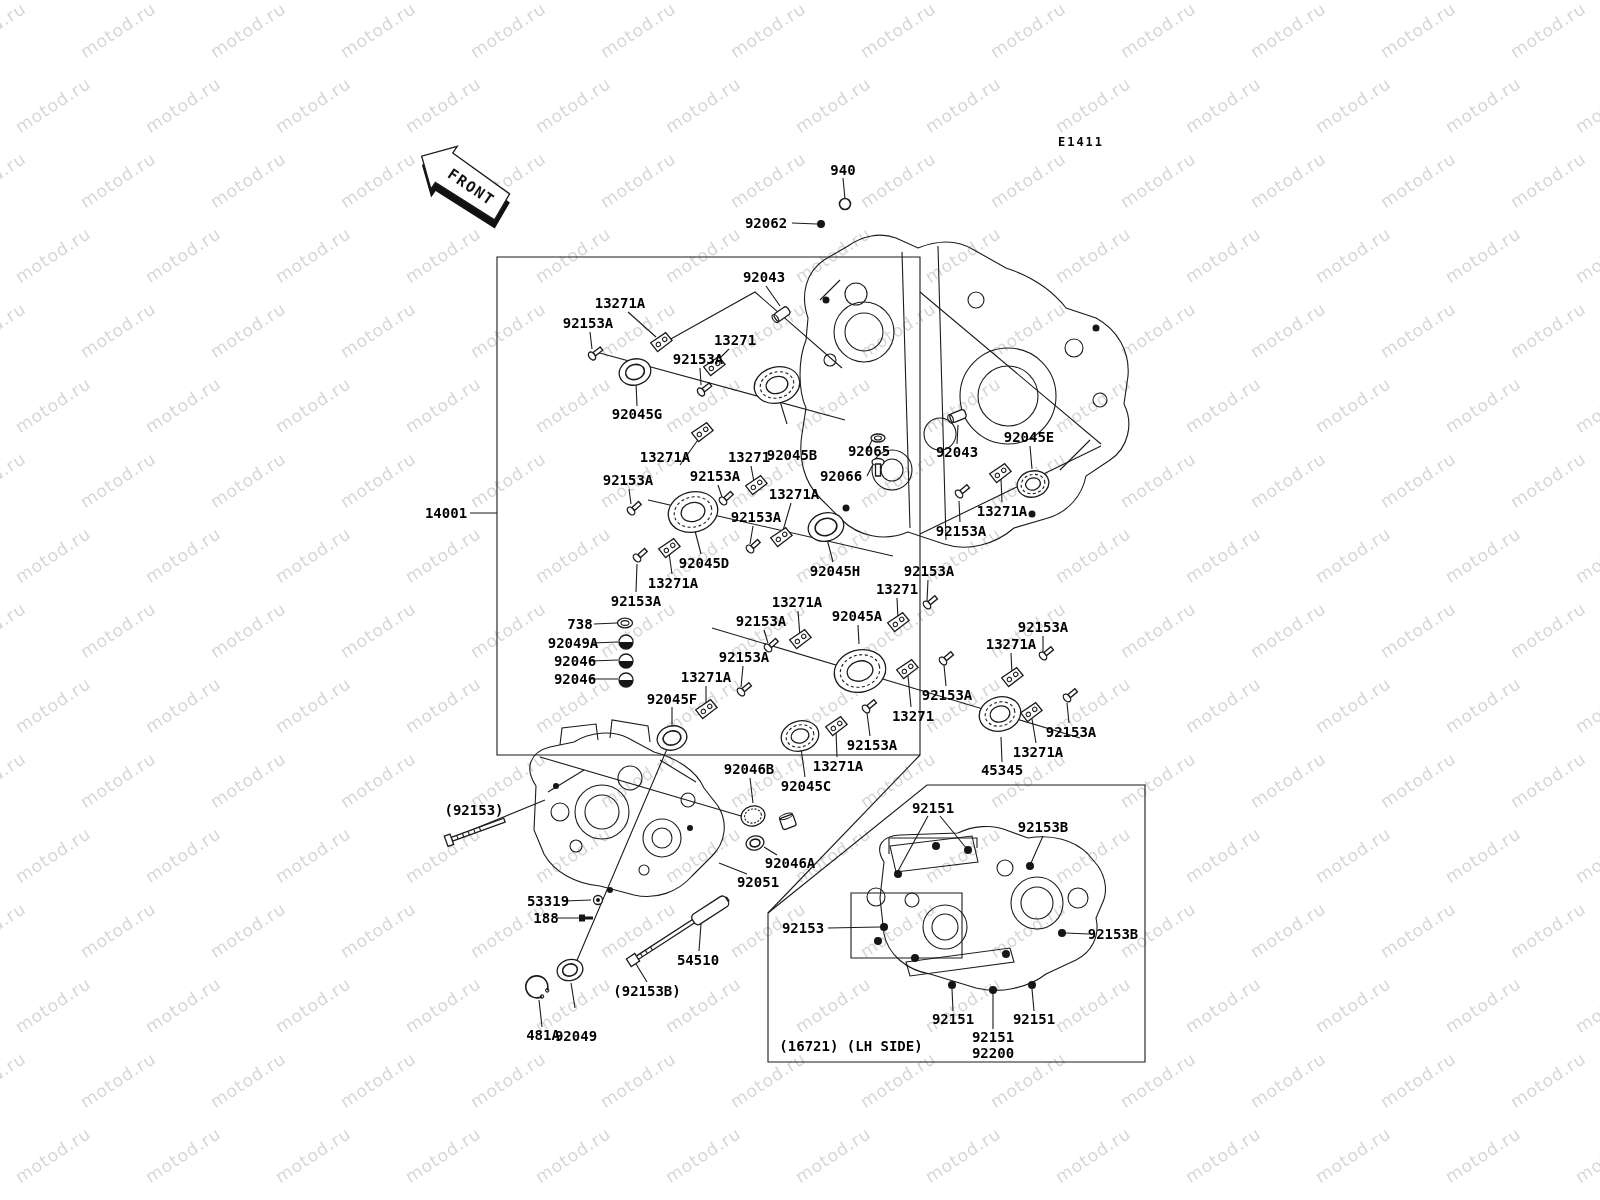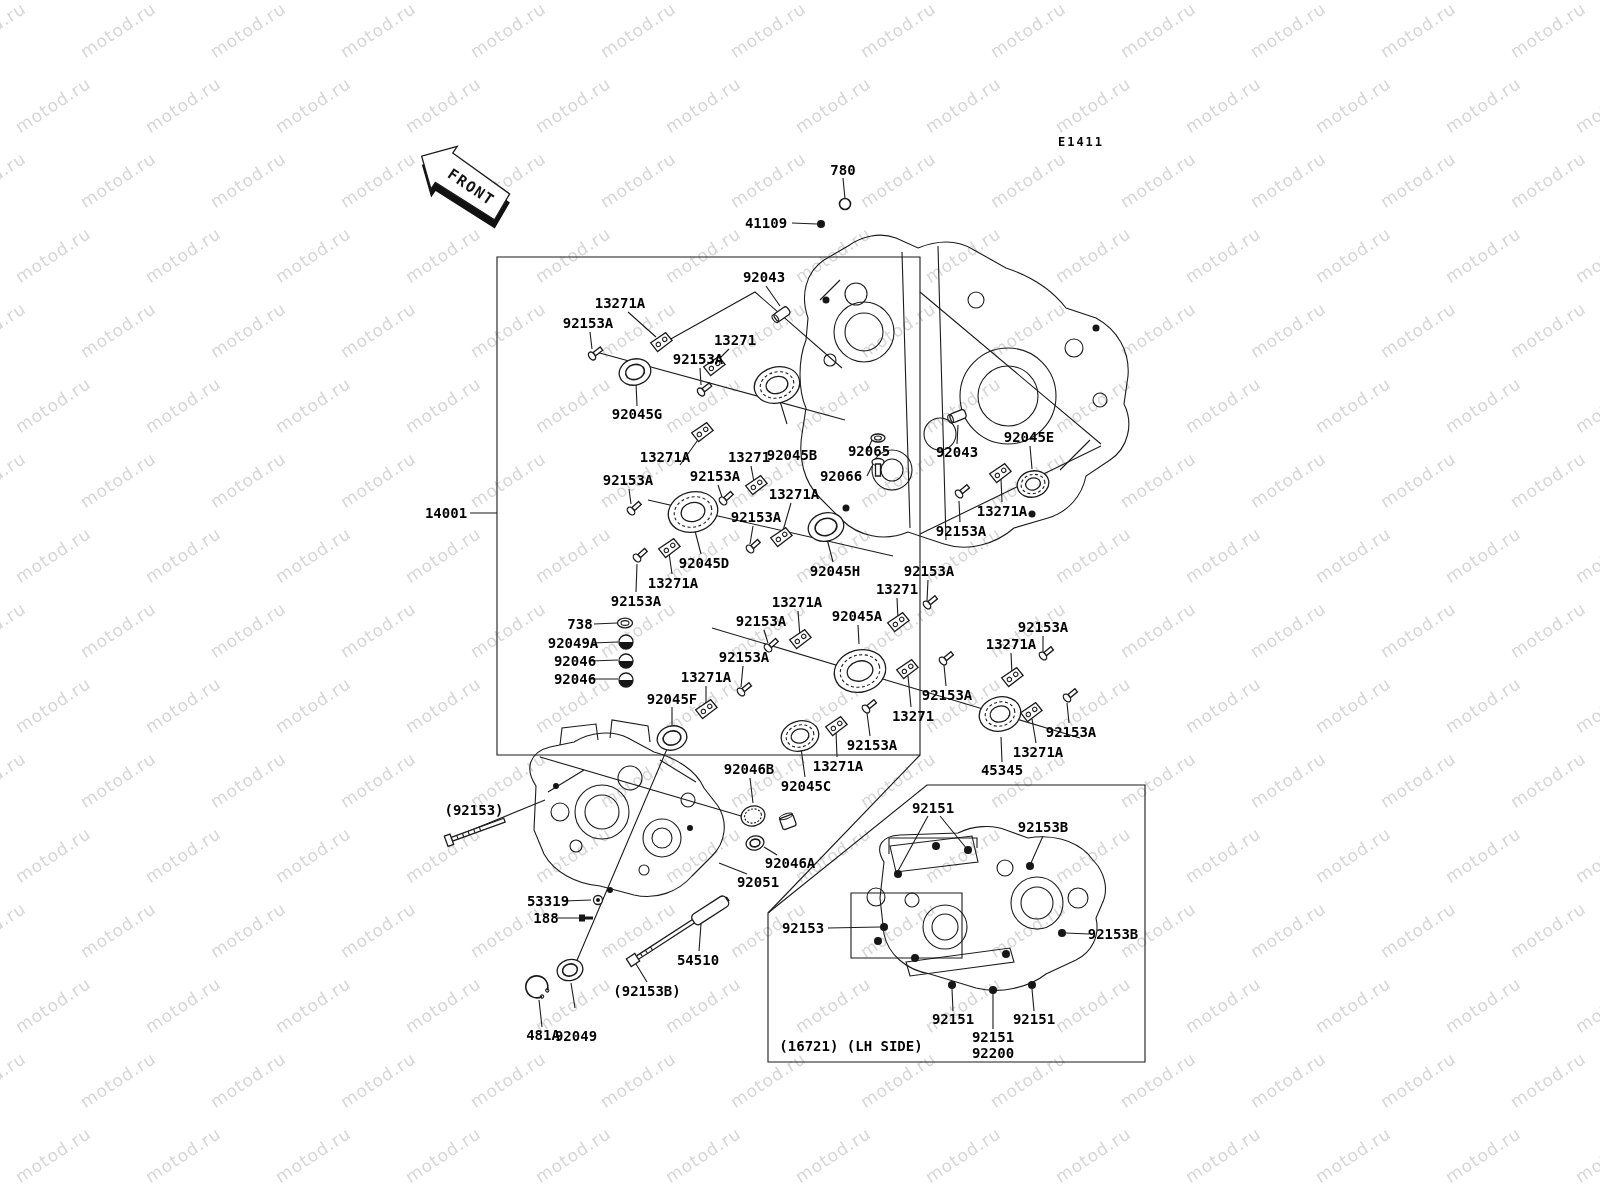--- a/index.html
+++ b/index.html
@@ -594,22 +594,22 @@
           <path class="wh" d="M-9,-5 L9,-7 L11,3 L-7,6 Z"></path>
           <circle class="ln" cx="-3" cy="0" r="2.2"></circle>
           <circle class="ln" cx="5" cy="-1.5" r="2.2"></circle>
         </g>
 
     </g>
   </svg>
 
   <div id="labels">
       <div class="lbl code" style="left: 1081px; top: 142px;">E1411</div>
-      <div class="lbl" style="left: 843px; top: 170px;">780</div>
-      <div class="lbl" style="left: 766px; top: 223px;">41109</div>
+      <div class="lbl" style="left: 843px; top: 170px;">940</div>
+      <div class="lbl" style="left: 766px; top: 223px;">92062</div>
       <div class="lbl" style="left: 764px; top: 277px;">92043</div>
       <div class="lbl" style="left: 620px; top: 303px;">13271A</div>
       <div class="lbl" style="left: 588px; top: 323px;">92153A</div>
       <div class="lbl" style="left: 735px; top: 340px;">13271</div>
       <div class="lbl" style="left: 698px; top: 359px;">92153A</div>
       <div class="lbl" style="left: 637px; top: 414px;">92045G</div>
       <div class="lbl" style="left: 792px; top: 455px;">92045B</div>
       <div class="lbl" style="left: 841px; top: 451px; margin-left: 28px;">92065</div>
       <div class="lbl" style="left: 841px; top: 476px;">92066</div>
       <div class="lbl" style="left: 665px; top: 457px;">13271A</div>

